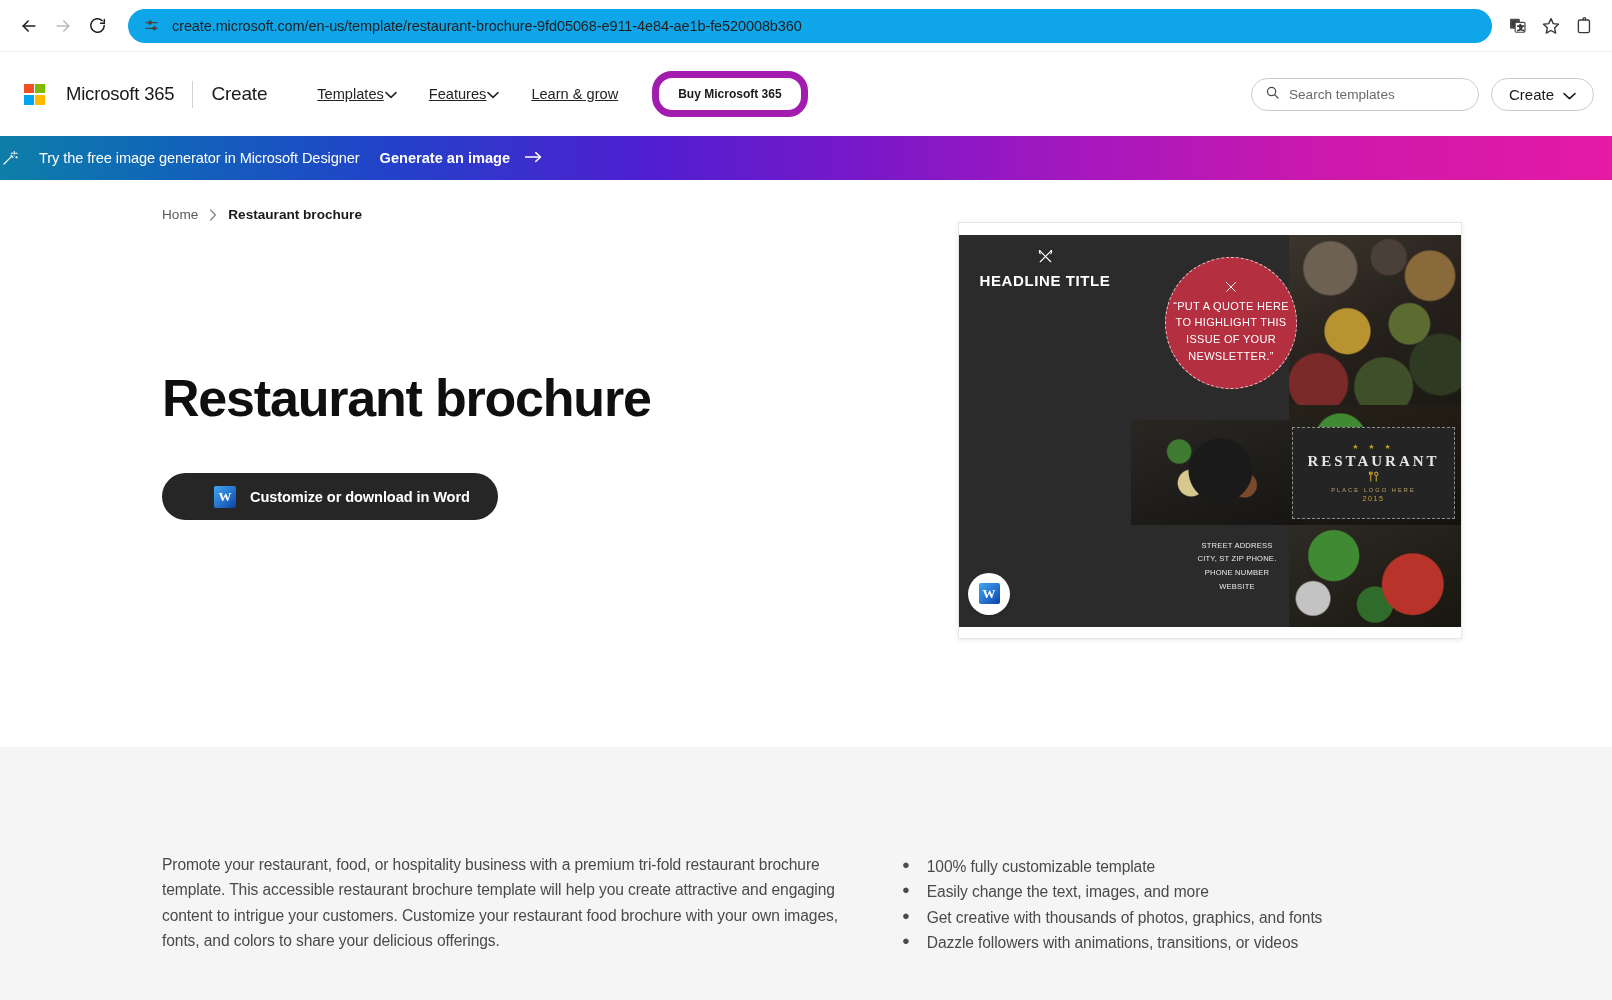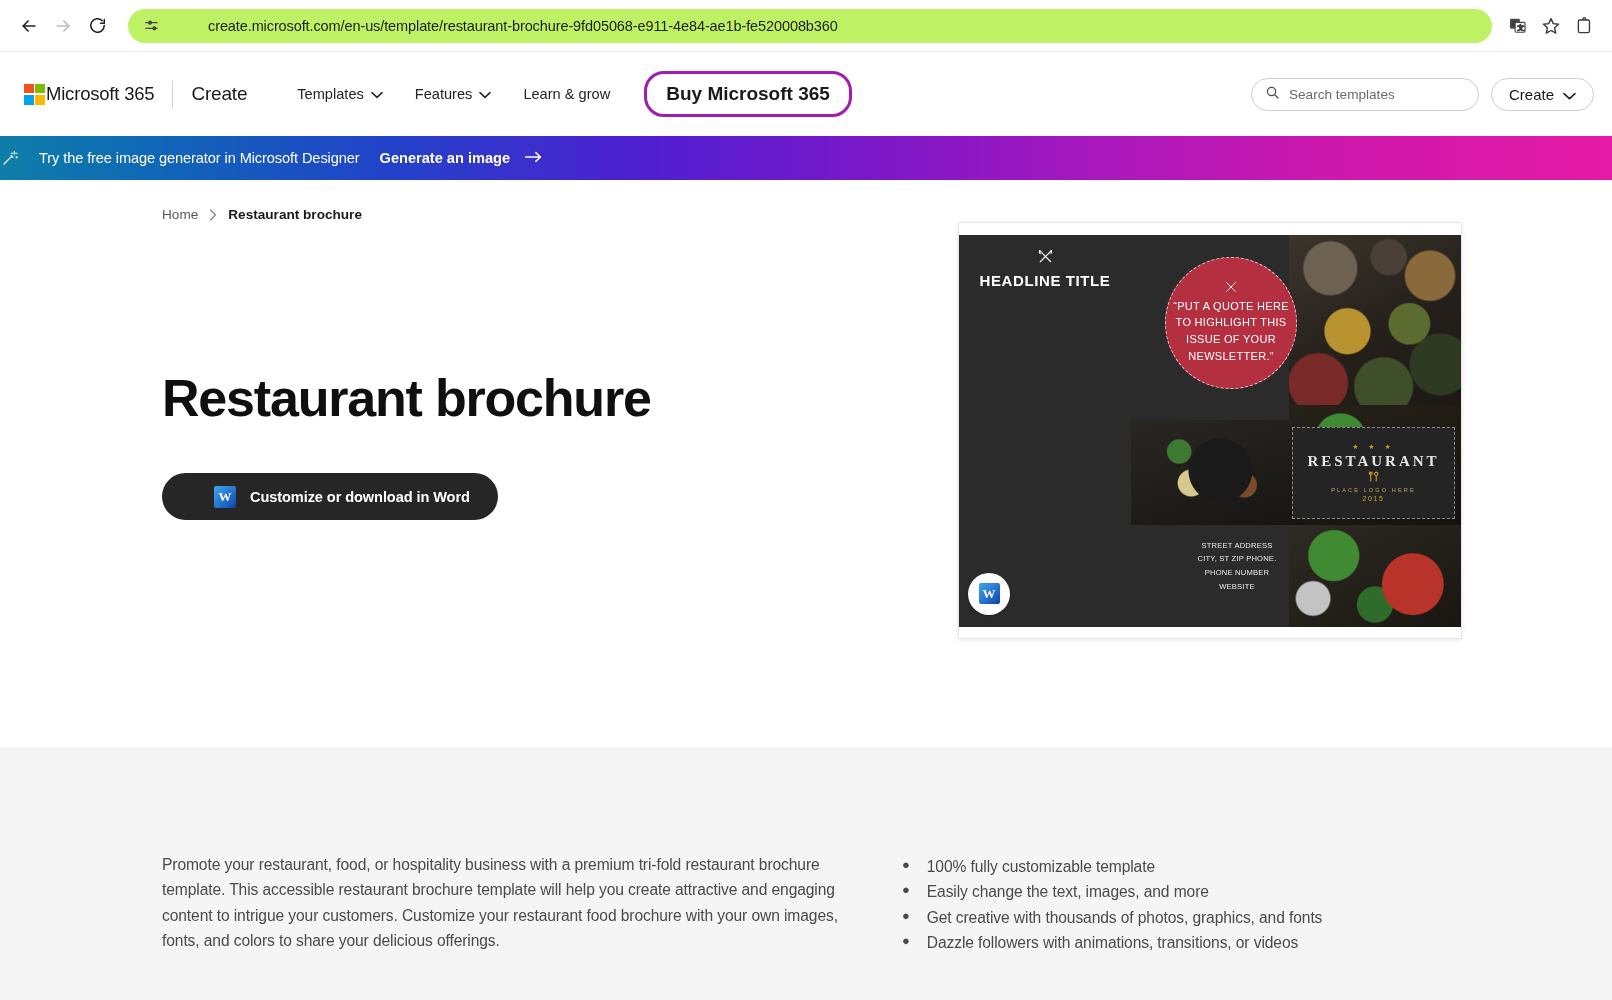--- a/index.html
+++ b/index.html
@@ -24,25 +24,24 @@
     border-radius: 50%;
     color: #1f1f1f;
     flex: 0 0 auto;
   }
   .nav-btn.disabled { color: #b9bcc2; }
   .nav-btn svg { display: block; }
   .omnibox {
     flex: 1 1 auto;
     height: 34px;
     margin-left: 14px; margin-right: 10px;
-    background: #bef264;
+    background: #0ea5e9;
     border-radius: 17px;
     display: flex; align-items: center;
     padding: 0 12px;
-    gap: 36px;
   }
   .omnibox-icon { width: 22px; height: 22px; display: flex; align-items: center; justify-content: center; color: #474747; flex: 0 0 auto; }
   .omnibox-url {
     margin-left: 10px;
     font-size: 14.5px; color: #1f1f1f;
     white-space: nowrap; overflow: hidden;
     letter-spacing: -0.1px;
   }
   .omni-actions { display: flex; align-items: center; gap: 4px; }
   .icon-btn {
@@ -53,42 +52,43 @@
 
   
   .site-header {
     height: 85px;
     border-top: 1px solid #eceef2;
     background: #ffffff;
     display: flex; align-items: center;
     padding: 0 18px 0 24px;
     position: relative;
   }
-  .ms-logo { display: flex; align-items: center; gap: 1px; }
+  .ms-logo { display: flex; align-items: center; gap: 21px; }
   .ms-squares { width: 21px; height: 21px; display: grid; grid-template-columns: 1fr 1fr; grid-template-rows: 1fr 1fr; gap: 1.5px; }
   .ms-squares i { display: block; }
   .sq1 { background: #f25022; } .sq2 { background: #7fba00; }
   .sq3 { background: #00a4ef; } .sq4 { background: #ffb900; }
   .ms-name { font-size: 18.5px; color: #1a1a1a; letter-spacing: -0.2px; }
   .header-divider { width: 1px; height: 27px; background: #cfd2d8; margin: 0 18px; }
   .create-word { font-size: 19px; color: #1a1a1a; letter-spacing: -0.2px; }
   .nav-links { display: flex; align-items: center; gap: 0; margin-left: 34px; }
   .nav-link {
     font-size: 14.6px; color: #242424;
-    display: flex; align-items: center; gap: 7px;
+    display: flex; align-items: center; gap: 1px;
     padding: 8px 16px;
     white-space: nowrap;
+    text-decoration: underline;
   }
   .chev { display: inline-block; }
   .buy-btn {
     margin-left: 18px;
-    border: 3px solid #a21caf;
+    border: 7px solid #a21caf;
     border-radius: 20px;
     padding: 9px 19px;
-    font-size: 19px; font-weight: bold; color: #1a1a1a;
+    font-size: 12px; font-weight: bold; color: #1a1a1a;
     background: #fff; white-space: nowrap;
   }
   .header-right { margin-left: auto; display: flex; align-items: center; gap: 12px; }
   .search-box {
     width: 228px; height: 33px;
     border: 1px solid #c9ccd2;
     border-radius: 17px;
     display: flex; align-items: center;
     padding: 14px 13px; background: #fff;
   }

